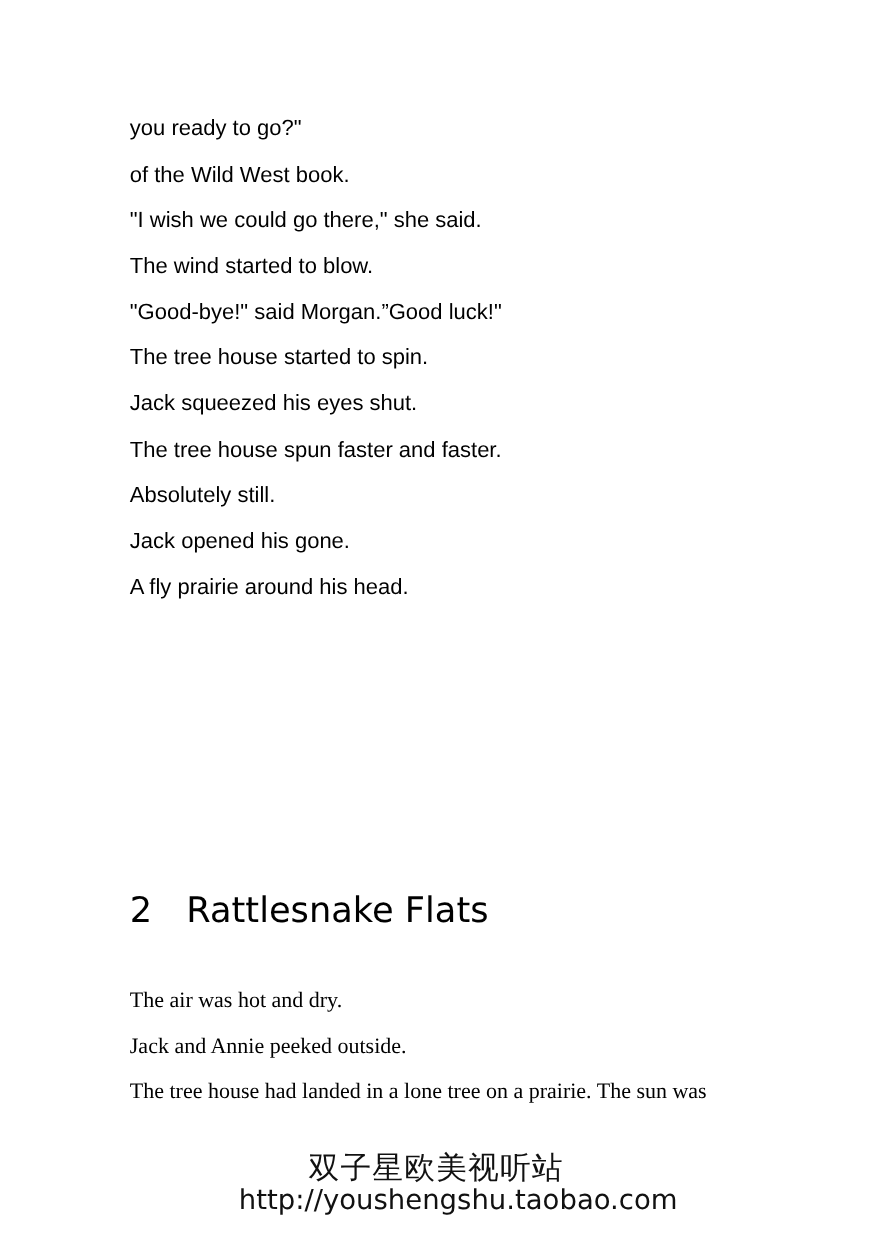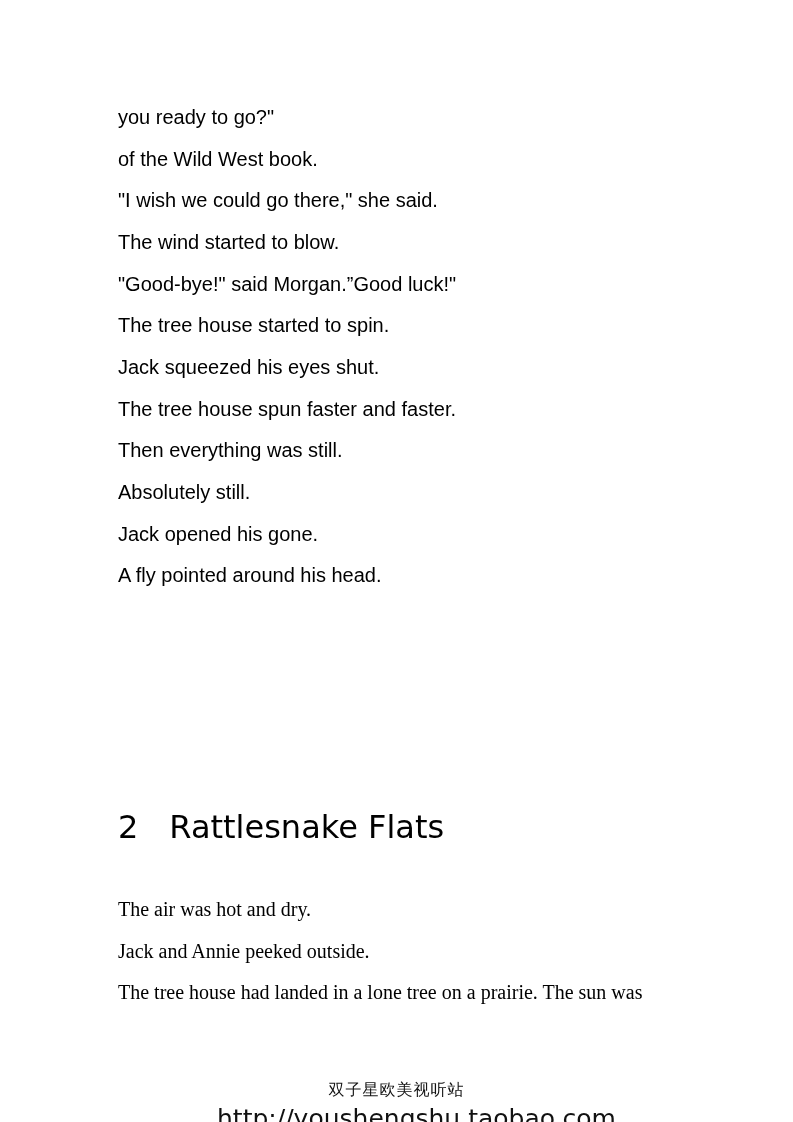--- a/index.html
+++ b/index.html
@@ -43,24 +43,23 @@
   .page-footer {
     position: absolute;
     top: 1047px;
     left: 0;
     width: 100%;
     text-align: center;
     font-family: "DejaVu Sans", sans-serif;
     color: #111111;
   }
   .footer-site-name {
-    font-size: 16px;
+    font-size: 28px;
     line-height: 30px;
     letter-spacing: 1px;
-    margin-top: 28px;
   }
   .footer-url {
     font-size: 25px;
     line-height: 28px;
     margin-left: 40px;
   }
 </style>
 </head>
 <body>
 
@@ -68,24 +67,23 @@
 
   <div class="text-block block-1">
     <div class="text-line">you ready to go?"</div>
     <div class="text-line">of the Wild West book.</div>
     <div class="text-line">"I wish we could go there," she said.</div>
     <div class="text-line">The wind started to blow.</div>
     <div class="text-line">"Good-bye!" said Morgan.”Good luck!"</div>
     <div class="text-line">The tree house started to spin.</div>
     <div class="text-line">Jack squeezed his eyes shut.</div>
     <div class="text-line">The tree house spun faster and faster.</div>
-    <div class="text-line">Then everything was still.</div>
     <div class="text-line">Absolutely still.</div>
     <div class="text-line">Jack opened his gone.</div>
-    <div class="text-line">A fly pointed around his head.</div>
+    <div class="text-line">A fly prairie around his head.</div>
   </div>
 
   <div class="chapter-heading">
     <span class="chapter-number">2</span>
     <span class="chapter-title">Rattlesnake Flats</span>
   </div>
 
   <div class="text-block block-2">
     <div class="text-line">The air was hot and dry.</div>
     <div class="text-line">Jack and Annie peeked outside.</div>

